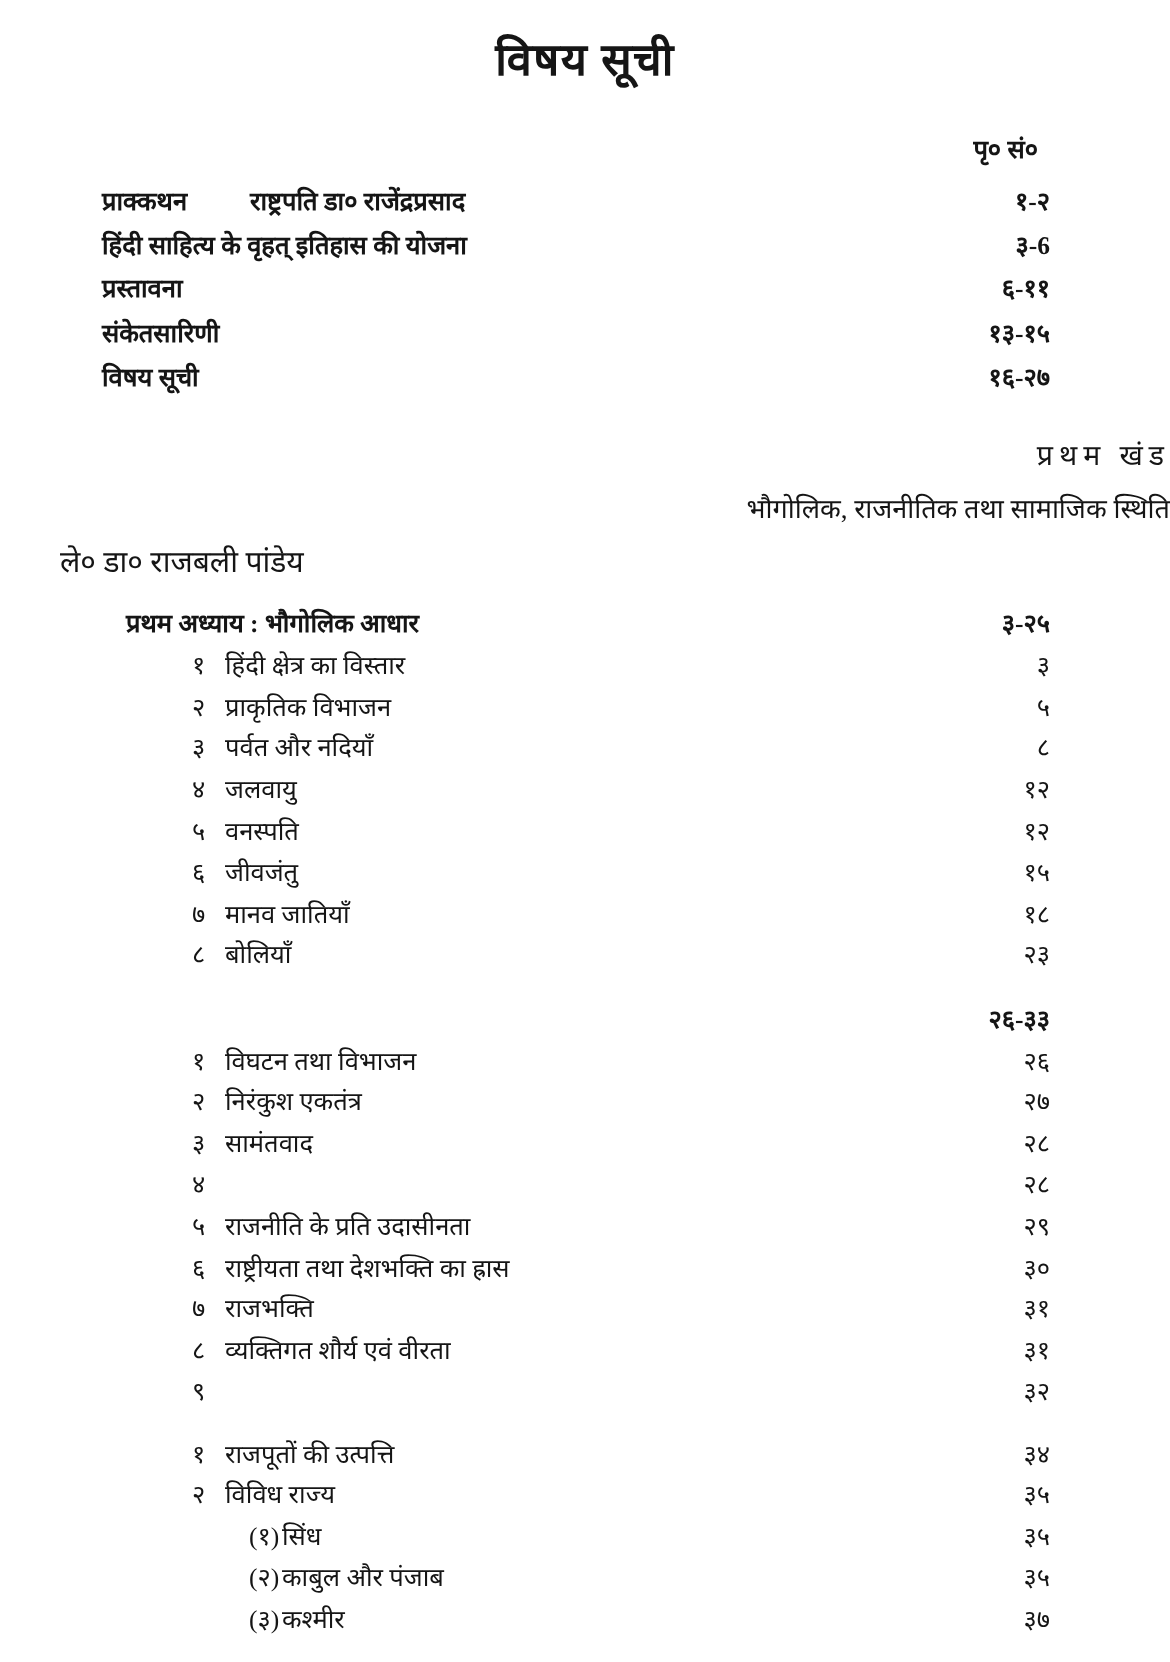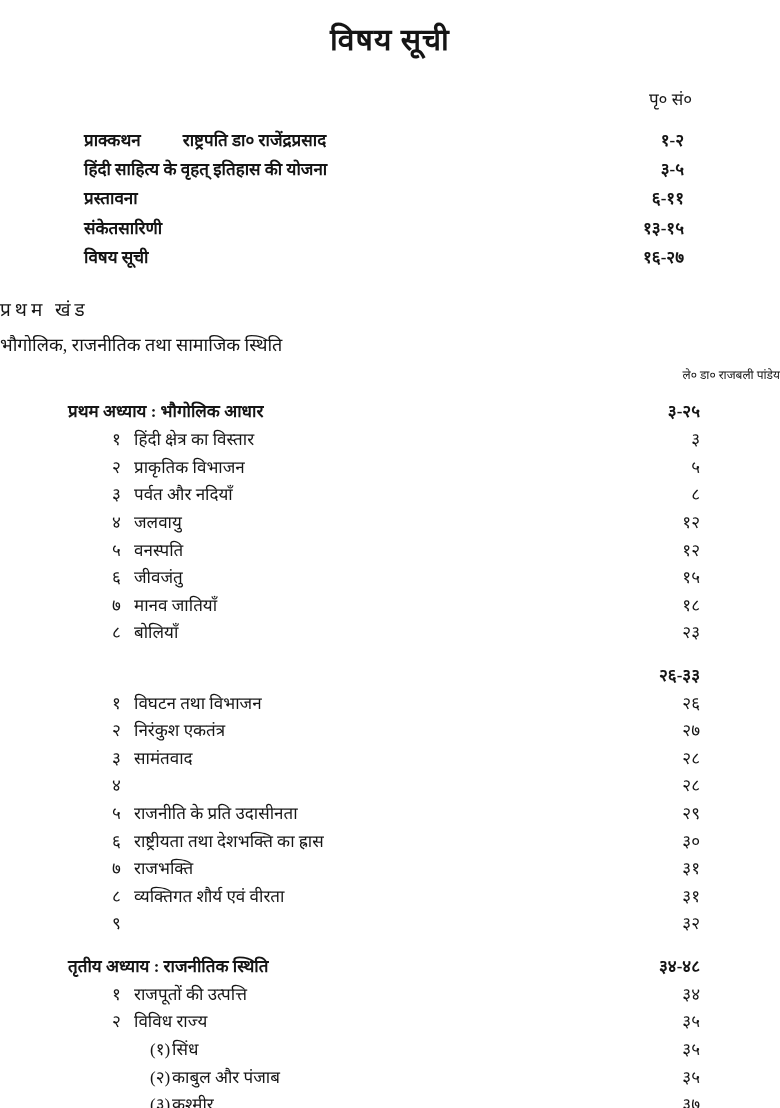--- a/index.html
+++ b/index.html
@@ -26,27 +26,27 @@
     text-align: center;
     font-size: 30px;
     font-weight: bold;
     letter-spacing: 1px;
     margin-top: 18px;
     margin-bottom: 10px;
   }
   .page-col-header {
     text-align: right;
     font-size: 17px;
-    font-weight: normal;
+    font-weight: bold;
     padding-right: 88px;
     margin-top: 28px;
     margin-bottom: 10px;
   }
   .front-list {
-    margin: 16px;
+    margin: 0;
     padding: 0;
     list-style: none;
   }
   .row {
     display: flex;
     align-items: baseline;
     font-size: 17px;
     line-height: 1.72;
     padding-left: 68px;
     padding-right: 80px;
@@ -66,40 +66,42 @@
   }
   .row .pages {
     flex: 0 0 80px;
     text-align: right;
     white-space: nowrap;
   }
   .row.bold .label, .row.bold .pages, .row.bold .author {
     font-weight: bold;
   }
   .section-head {
-    text-align: left;
+    text-align: right;
     font-size: 19px;
     margin-top: 24px;
     margin-bottom: 6px;
     letter-spacing: 4px;
   }
   .section-sub {
-    text-align: left;
+    text-align: right;
     font-size: 18px;
     margin-top: 10px;
     margin-bottom: 6px;
   }
   .section-author {
-    text-align: right;
-    font-size: 12px;
+    text-align: left;
+    font-size: 20px;
     margin-top: 10px;
     margin-bottom: 14px;
+    margin-left: 40px;
   }
   .chapter {
     margin-top: 6px;
+    padding-left: 16px;
   }
   .chapter-title {
     font-weight: bold;
   }
   .entry {
     font-size: 17px;
     line-height: 1.62;
   }
   .entry .label {
     padding-left: 0;
@@ -124,21 +126,21 @@
 
   <div class="front-list">
     <div class="row bold">
       <span class="label">प्राक्कथन</span>
       <span class="author">राष्ट्रपति डा० राजेंद्रप्रसाद</span>
       <span class="pages">१-२</span>
     </div>
     <div class="row bold">
       <span class="label">हिंदी साहित्य के वृहत् इतिहास की योजना</span>
       <span class="spacer"></span>
-      <span class="pages">३-५</span>
+      <span class="pages">३-6</span>
     </div>
     <div class="row bold">
       <span class="label">प्रस्तावना</span>
       <span class="spacer"></span>
       <span class="pages">६-११</span>
     </div>
     <div class="row bold">
       <span class="label">संकेतसारिणी</span>
       <span class="spacer"></span>
       <span class="pages">१३-१५</span>
@@ -267,25 +269,20 @@
     <div class="row entry indent-1">
       <span class="num">९</span>
       <span class="spacer"></span>
       <span class="pages">३२</span>
     </div>
   </div>
 
   <div class="spacer-sm"></div>
 
   <div class="chapter">
-    <div class="row chapter-row bold">
-      <span class="label chapter-title">तृतीय अध्याय : राजनीतिक स्थिति</span>
-      <span class="spacer"></span>
-      <span class="pages">३४-४८</span>
-    </div>
     <div class="row entry indent-1">
       <span class="num">१</span>
       <span class="label">राजपूतों की उत्पत्ति</span>
       <span class="spacer"></span>
       <span class="pages">३४</span>
     </div>
     <div class="row entry indent-1">
       <span class="num">२</span>
       <span class="label">विविध राज्य</span>
       <span class="spacer"></span>

